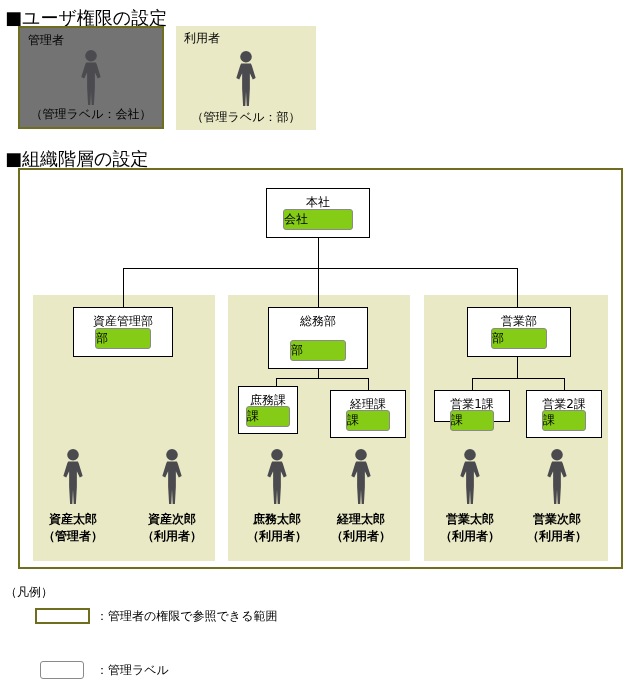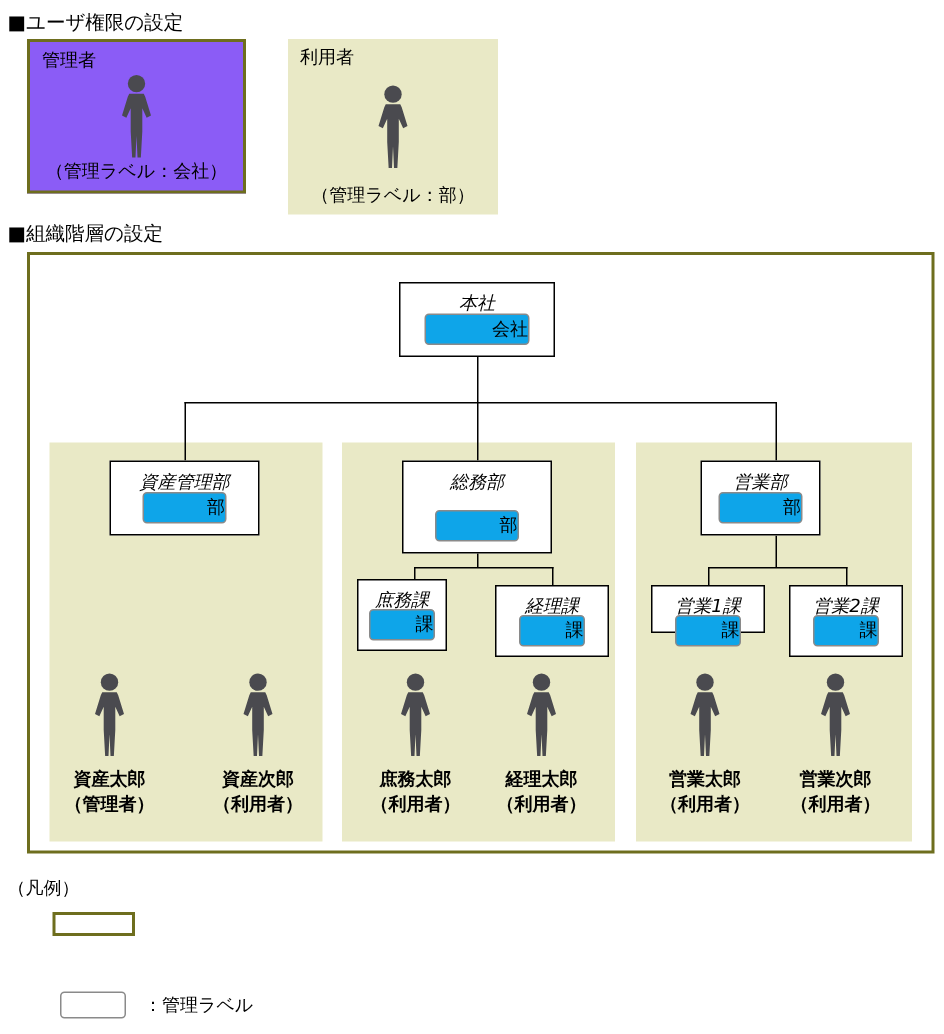--- a/index.html
+++ b/index.html
@@ -1,40 +1,40 @@
 <!DOCTYPE html>
 <html style="--admin-border: #6e6e1e; --user-fill: #e9e9c6; --label-border: #8a8a8a; --person: #4a4a4f;"><head>
 <meta charset="utf-8">
 <style>
   * { margin:0; padding:0; box-sizing:border-box; }
   html,body { background:#fff; }
   body { font-family:"DejaVu Sans","Liberation Sans",sans-serif; color:#000; }
   .canvas { position:relative; width:629px; height:689px; background:#fff; overflow:hidden; font-size:12px; }
-  .sec-title { position:absolute; font-size:13px; white-space:nowrap; }
+  .sec-title { position:absolute; font-size:18px; white-space:nowrap; }
 
   
   .perm-box { position:absolute; display:flex; flex-direction:column; align-items:center; justify-content:space-between; }
-  .perm-admin { border:2px solid var(--admin-border,#6e6e1e); background:#8b5cf6; }
+  .perm-admin { border:2px solid var(--admin-border,#6e6e1e); background:#737373; }
   .perm-user  { background:var(--user-fill,#e9e9c6); }
   .perm-label { align-self:flex-start; padding:6px 0 0 8px; line-height:1; }
   .perm-caption { padding-bottom:7px; line-height:1; white-space:nowrap; }
 
   
   .person-svg { width:30px; height:58px; fill:var(--person,#4a4a4f); }
   .perm-box .person-svg { margin-top:2px; }
   .person-figure { position:absolute; width:84px; display:flex; flex-direction:column; align-items:center; text-align:center; line-height:17px;font-weight:bold; }
   .person-figure .person-svg { margin-bottom:5px; }
   .person-name,.person-role { white-space:nowrap; }
 
   
   .outer-box { position:absolute; border:2px solid var(--admin-border,#6e6e1e); background:#fff; }
   .region { position:absolute; background:var(--user-fill,#e9e9c6); }
   .node { position:absolute; background:#fff; border:1px solid #000; display:flex; flex-direction:column; align-items:center; justify-content:space-between; padding:7px 0 7px; }
-  .node-name { line-height:1; white-space:nowrap;font-style:italic; }
-  .mlabel { background:#0ea5e9; border:1px solid var(--label-border,#8a8a8a); border-radius:3px; text-align:right; line-height:1; padding:3px 0 4px; }
+  .node-name { line-height:1; white-space:nowrap; }
+  .mlabel { background:#84cc16; border:1px solid var(--label-border,#8a8a8a); border-radius:3px; text-align:left; line-height:1; padding:3px 0 4px; }
   .w70 { width:70px; } .w56 { width:56px; } .w44 { width:44px; }
   .vline,.hline { position:absolute; background:#000; }
   .vline { width:1px; } .hline { height:1px; }
 
   
   .legend-row { position:absolute; left:35px; height:20px; display:flex; align-items:center; white-space:nowrap; }
   .cell { width:61px; display:flex; align-items:center; flex:none; }
   .sw-admin { width:55px; height:16px; border:2px solid var(--admin-border,#6e6e1e); background:#fff; }
   .sw-user  { width:56px; height:16px; background:var(--user-fill,#e9e9c6); }
   .sw-label { width:44px; height:18px; border:1px solid var(--label-border,#8a8a8a); border-radius:3px; background:#fff; margin-left:5px; }
@@ -56,21 +56,21 @@
   <div class="sec-title" style="left:5px;top:6px">■ユーザ権限の設定</div>
 
   <div class="perm-box perm-admin" style="left:18px;top:26px;width:146px;height:103px">
     <div class="perm-label">管理者</div>
     <svg class="person-svg" viewBox="0 0 30 60">
         <use href="#person-shape"></use>
       </svg>
     <div class="perm-caption">（管理ラベル：会社）</div>
   </div>
 
-  <div class="perm-box perm-user" style="left:192px;top:26px;width:140px;height:117px">
+  <div class="perm-box perm-user" style="left:176px;top:26px;width:140px;height:104px">
     <div class="perm-label">利用者</div>
     <svg class="person-svg" viewBox="0 0 30 60">
         <use href="#person-shape"></use>
       </svg>
     <div class="perm-caption">（管理ラベル：部）</div>
   </div>
 
   <div class="sec-title" style="left:5px;top:147px">■組織階層の設定</div>
 
   <div class="outer-box" style="left:18px;top:168px;width:605px;height:401px"></div>
@@ -99,21 +99,21 @@
   </div>
 
   <div class="node" style="left:73px;top:307px;width:100px;height:50px">
     <div class="node-name">資産管理部</div>
     <div class="mlabel w56">部</div>
   </div>
   <div class="node" style="left:268px;top:307px;width:100px;height:62px">
     <div class="node-name">総務部</div>
     <div class="mlabel w56">部</div>
   </div>
-  <div class="node" style="left:467px;top:307px;width:80px;height:50px">
+  <div class="node" style="left:467px;top:307px;width:104px;height:50px">
     <div class="node-name">営業部</div>
     <div class="mlabel w56">部</div>
   </div>
 
   <div class="node" style="left:238px;top:386px;width:60px;height:48px">
     <div class="node-name">庶務課</div>
     <div class="mlabel w44">課</div>
   </div>
   <div class="node" style="left:330px;top:390px;width:76px;height:48px">
     <div class="node-name">経理課</div>
@@ -170,20 +170,21 @@
     <div class="person-name">営業次郎</div>
     <div class="person-role">（利用者）</div>
   </div>
 
   <div class="sec-title" style="left:5px;top:584px;font-size:12px">（凡例）</div>
 
   <div class="legend-row" style="top:606px">
     <span class="cell">
         <span class="sw-admin"></span>
       </span>
+    <span>：管理者の権限で参照できる範囲</span>
   </div>
   <div class="legend-row" style="top:660px">
     <span class="cell">
         <span class="sw-label"></span>
       </span>
     <span>：管理ラベル</span>
   </div>
 
 </div>
 

